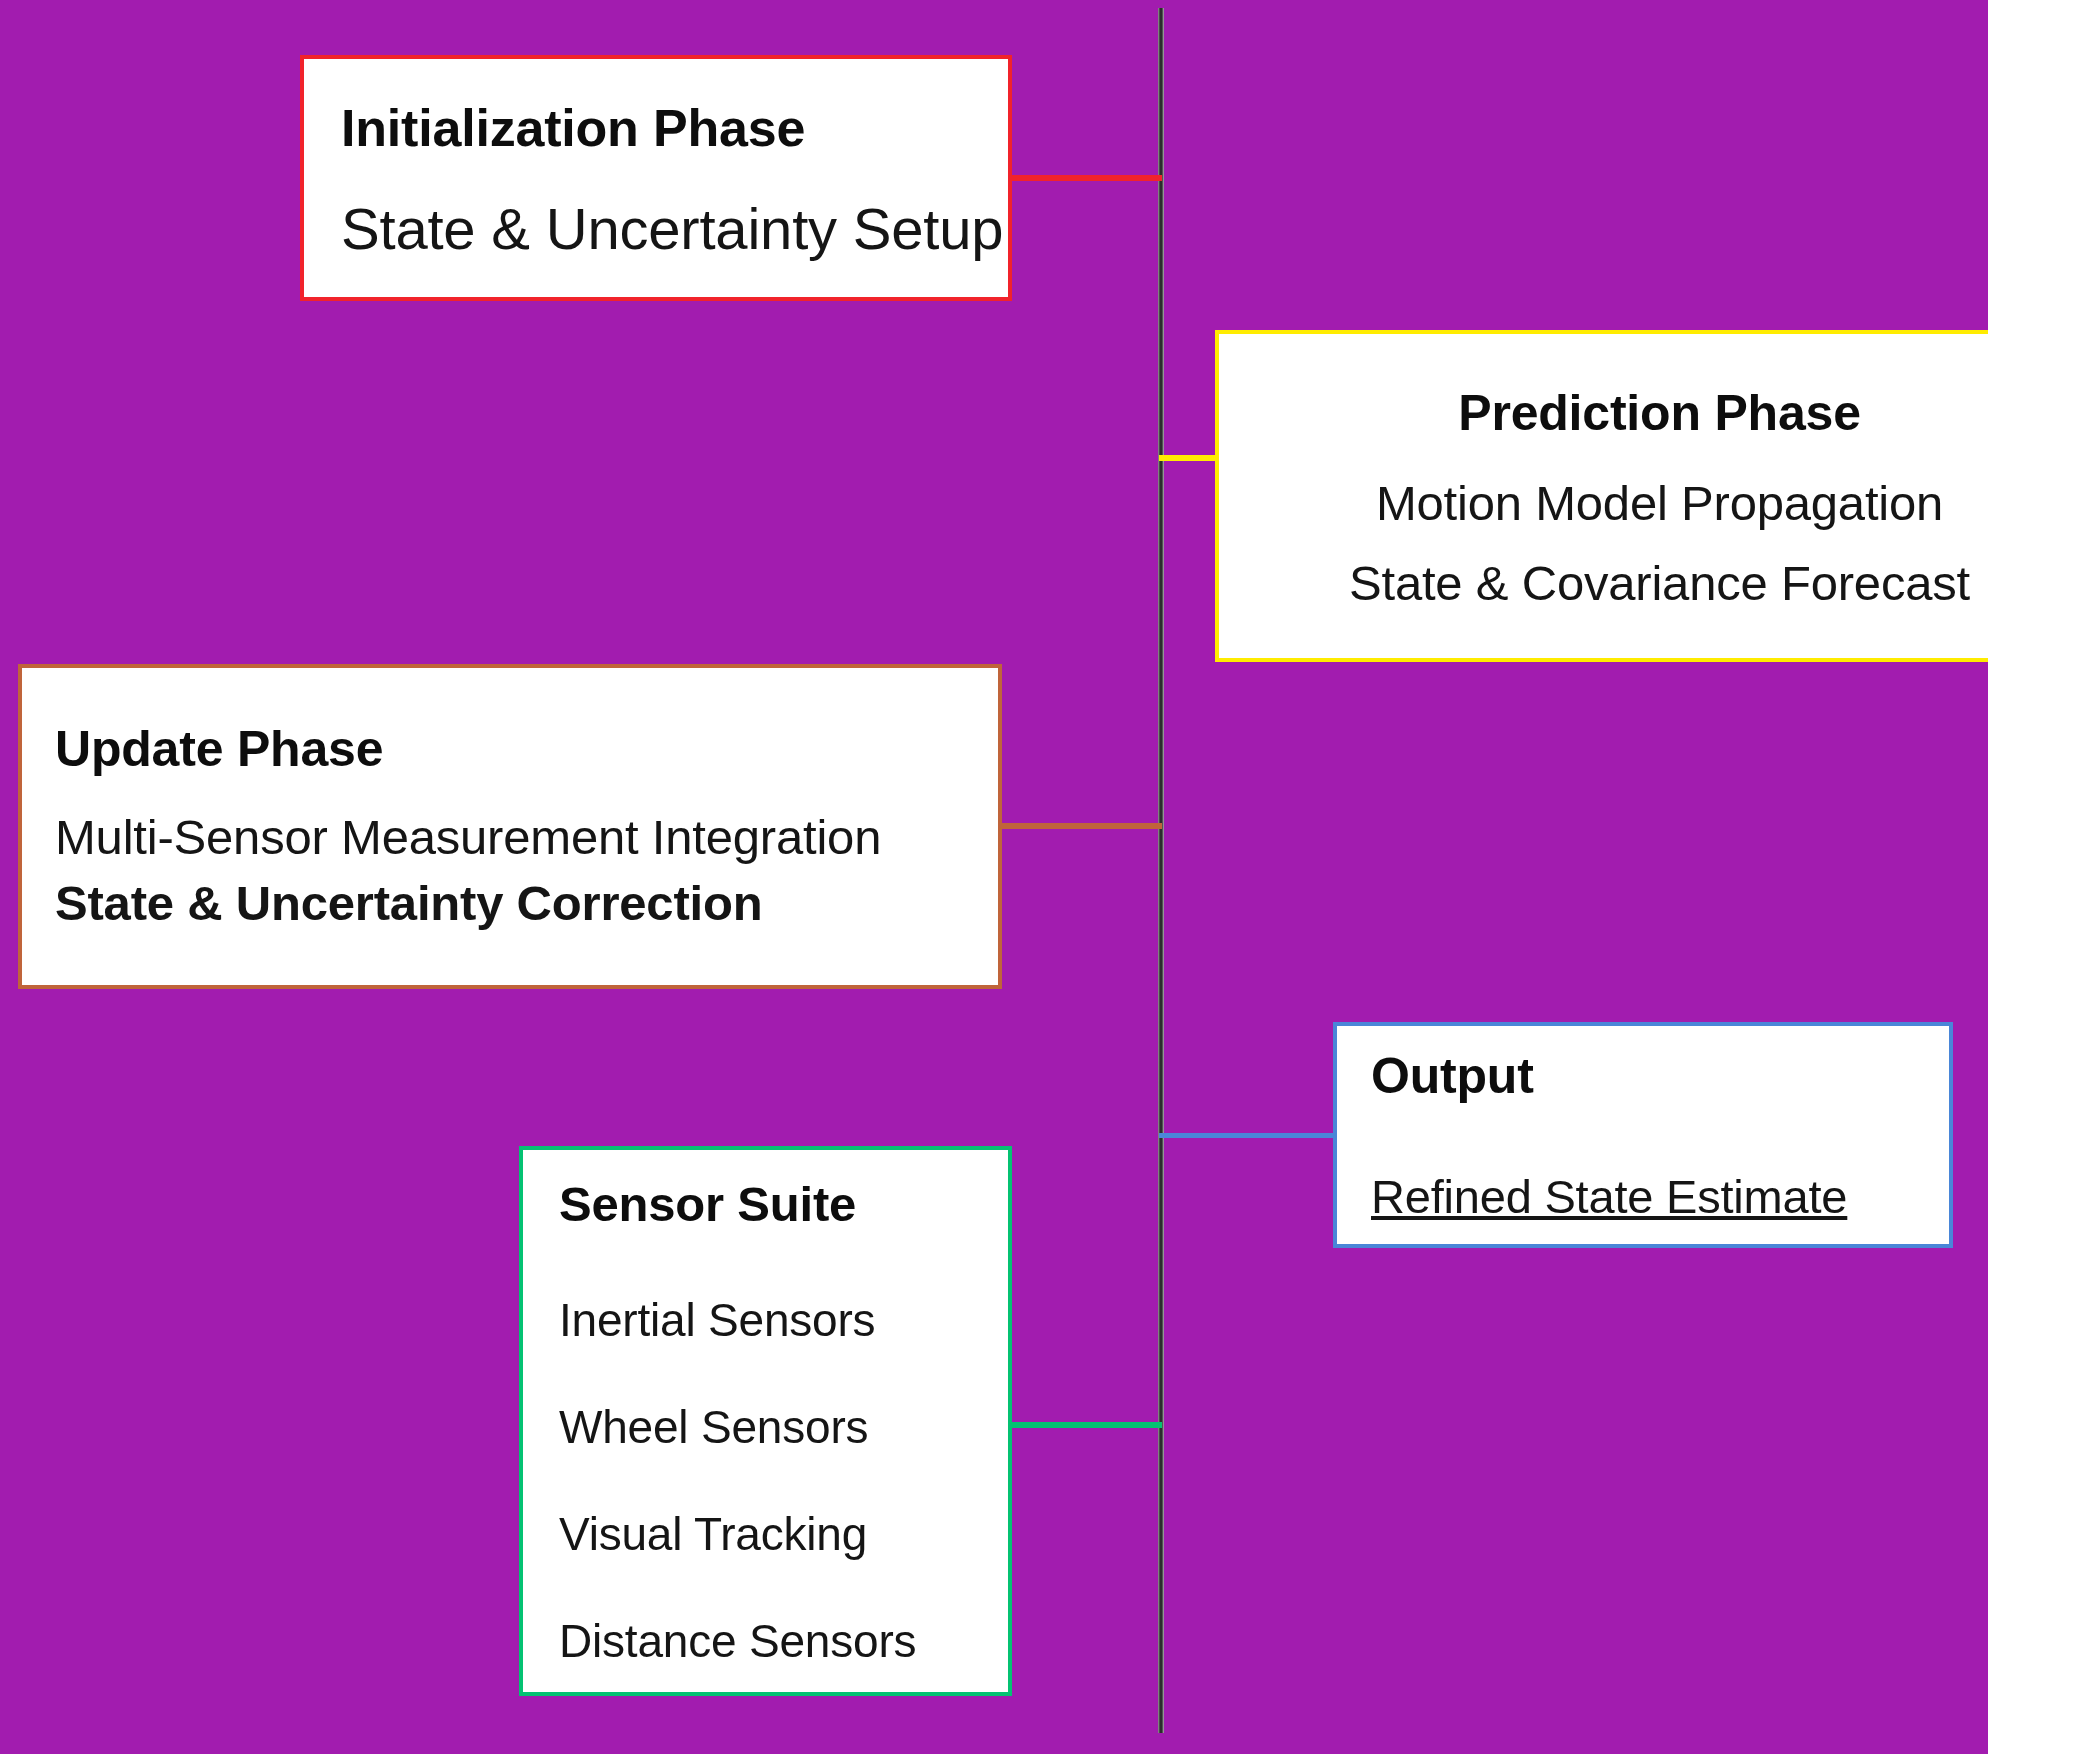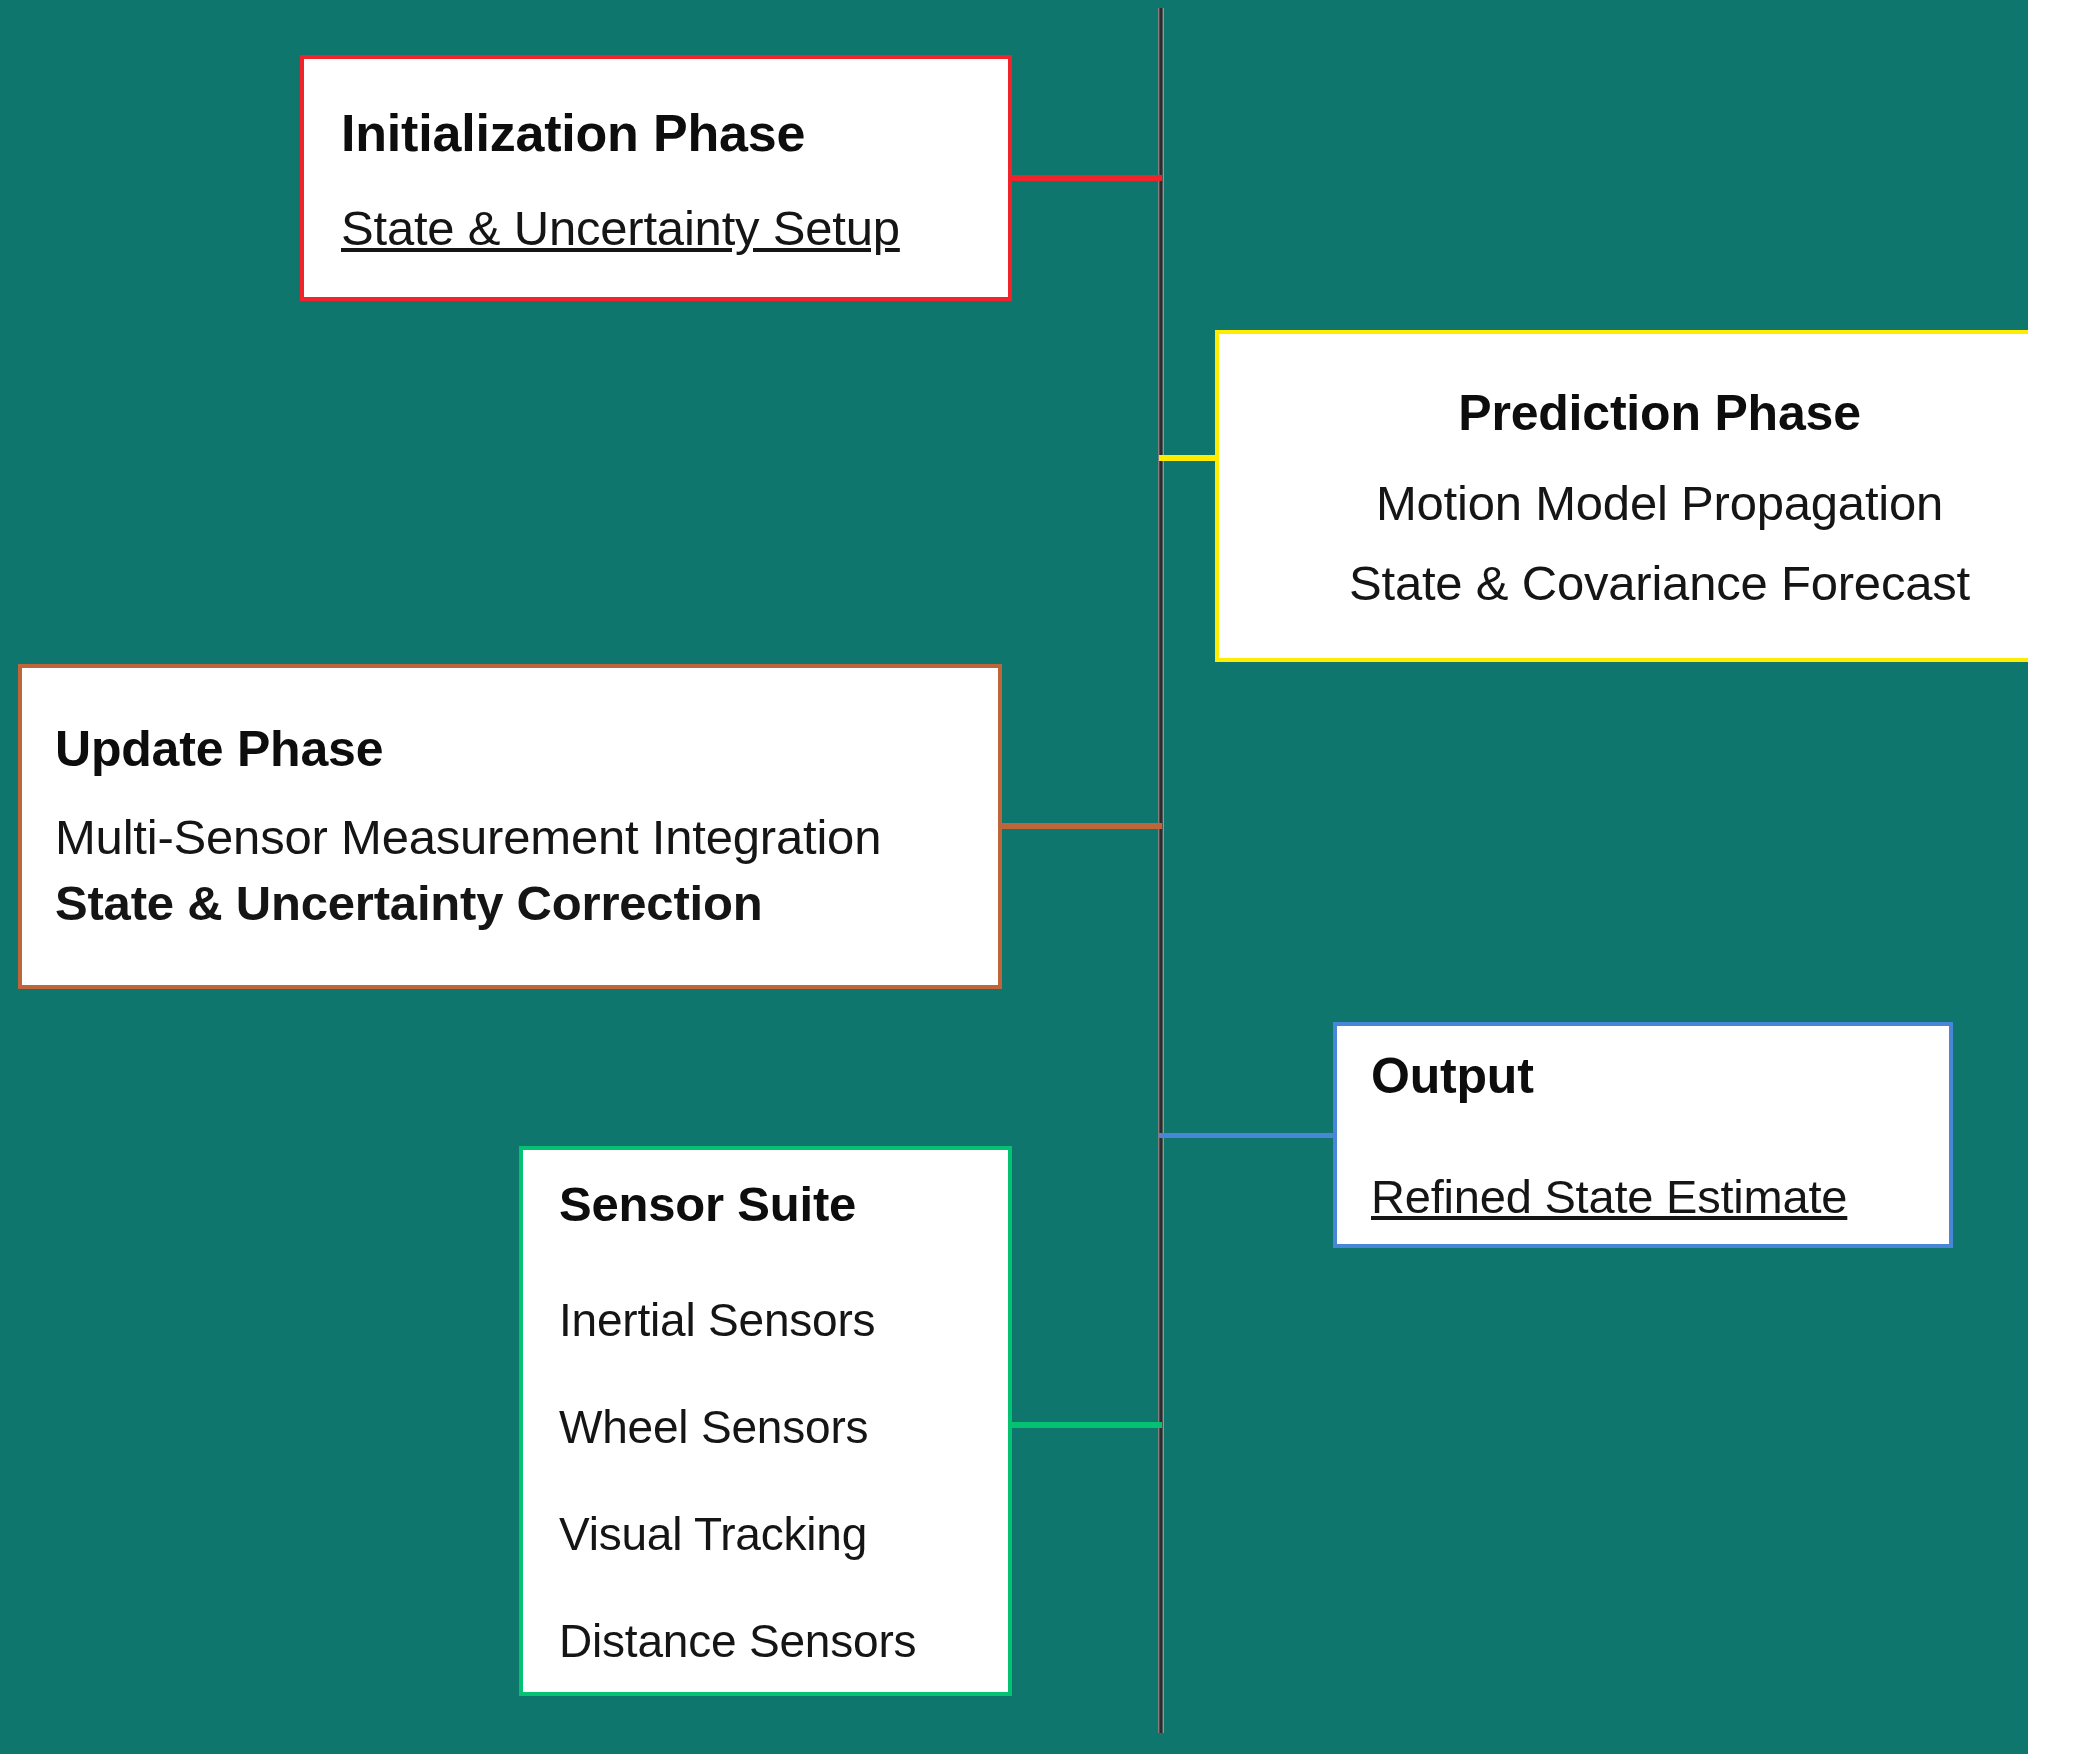--- a/index.html
+++ b/index.html
@@ -8,23 +8,22 @@
     background: #ffffff;
   }
   body {
     font-family: "Liberation Sans", sans-serif;
     -webkit-font-smoothing: antialiased;
   }
   #canvas {
     position: relative;
     width: 1988px;
     height: 1755px;
-    background: #0f766e;
+    background: #a21caf;
     overflow: hidden;
-    padding-left: 40px;
   }
 
   
   .spine {
     position: absolute;
     background: linear-gradient(to right, #9a9a9a 0%, #2c2c2c 35%, #2c2c2c 65%, #b5b5b5 100%);
   }
 
   
   .connector {
@@ -54,21 +53,21 @@
     white-space: nowrap;
   }
 
   
   #node-initialization {
     left: 300px; top: 55px; width: 712px; height: 246px;
     border: 4.9px solid #f1232b;
     padding: 24.4px 0 21px 37px;
   }
   #node-initialization .node-title { font-size: 52px; margin-bottom: 37px; }
-  #node-initialization .node-line  { font-size: 49px; text-decoration: underline; }
+  #node-initialization .node-line  { font-size: 58px; }
 
   #node-prediction {
     left: 1215px; top: 330px; width: 855px; height: 332px;
     border: 4.9px solid #ffec00;
     padding: 21px 0 18px 34px;
     align-items: center;
   }
   #node-prediction .node-title { font-size: 50px; margin-bottom: 33px; }
   #node-prediction .node-line  { font-size: 49px; margin-bottom: 24.4px; }
   #node-prediction .node-line:last-child { margin-bottom: 0; }

